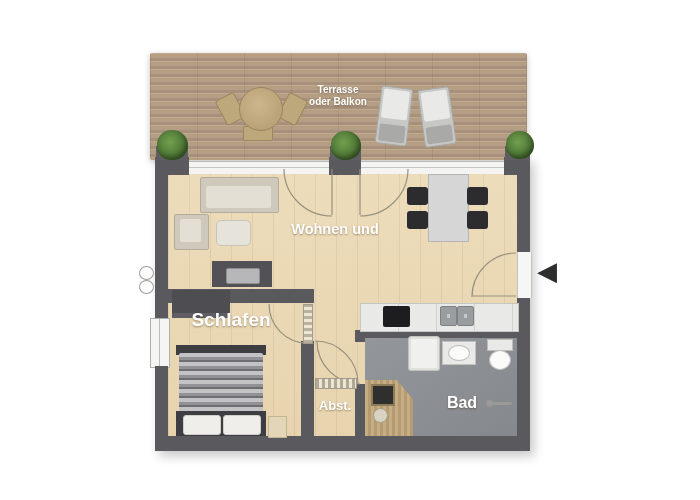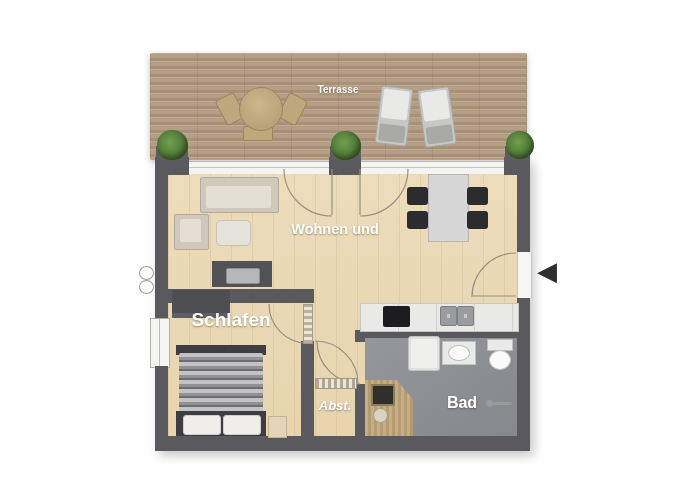--- a/index.html
+++ b/index.html
@@ -29,21 +29,21 @@
   .lounger::after{content:"";position:absolute;left:2px;bottom:2px;right:2px;height:30%;background:#a9a9a7;border-radius:2px;}
   .lg1{left:378px;top:87px;transform:rotate(7deg);}
   .lg2{left:421px;top:88px;transform:rotate(-8deg);}
 
   
   .room-label{color:#ffffff;font-weight:bold;text-align:center;
     text-shadow:0 1px 2px rgba(60,45,25,.45);line-height:1.22;}
   .lbl-terrace{left:253px;top:84px;width:170px;font-size:10px;}
   .lbl-living{left:265px;top:221px;width:140px;font-size:14.5px;}
   .lbl-bedroom{left:186px;top:308px;width:90px;font-size:19px;}
-  .lbl-storage{left:311px;top:398px;width:48px;font-size:13px;font-style:italic;}
+  .lbl-storage{left:311px;top:398px;width:48px;font-size:13px;}
   .lbl-bath{left:436px;top:393px;width:52px;font-size:16px;}
 
   
   .window-band{left:155px;top:161px;width:375px;height:13px;background:#f4f4f2;
     border-top:1px solid #b9b9b4;border-bottom:1px solid #b9b9b4;
     background-image:linear-gradient(to bottom, transparent 5px, #c6c6c1 5px, #c6c6c1 6px, transparent 6px);}
   .pier{background:#59595e;}
   .pier1{left:155px;top:157px;width:34px;height:18px;}
   .pier2{left:329px;top:157px;width:32px;height:18px;}
   .pier3{left:504px;top:157px;width:26px;height:18px;}
@@ -151,20 +151,21 @@
 
   <div class="abs terrace"></div>
   <div class="abs t-chair t-c1"></div>
   <div class="abs t-chair t-c2"></div>
   <div class="abs t-bench"></div>
   <div class="abs t-table"></div>
   <div class="abs lounger lg1"></div>
   <div class="abs lounger lg2"></div>
   <div class="abs room-label lbl-terrace">
     <span style="display:block">Terrasse</span>
+    <span style="display:block">oder Balkon</span>
   </div>
 
   <div class="abs window-band"></div>
   <div class="abs floor-wood"></div>
   <div class="abs floor-bath"></div>
 
   <div class="abs pier pier1"></div>
   <div class="abs pier pier2"></div>
   <div class="abs pier pier3"></div>
   <div class="abs w wall-left-a"></div>

